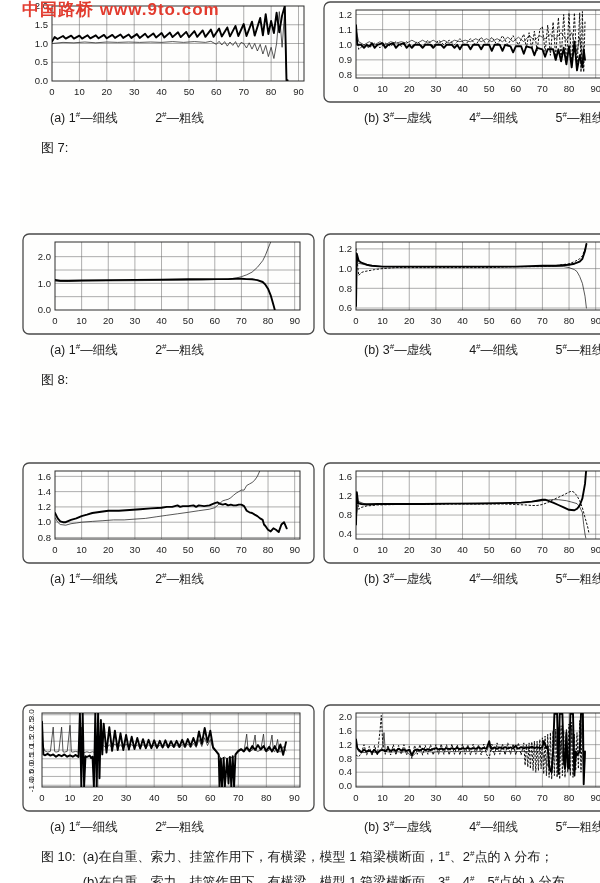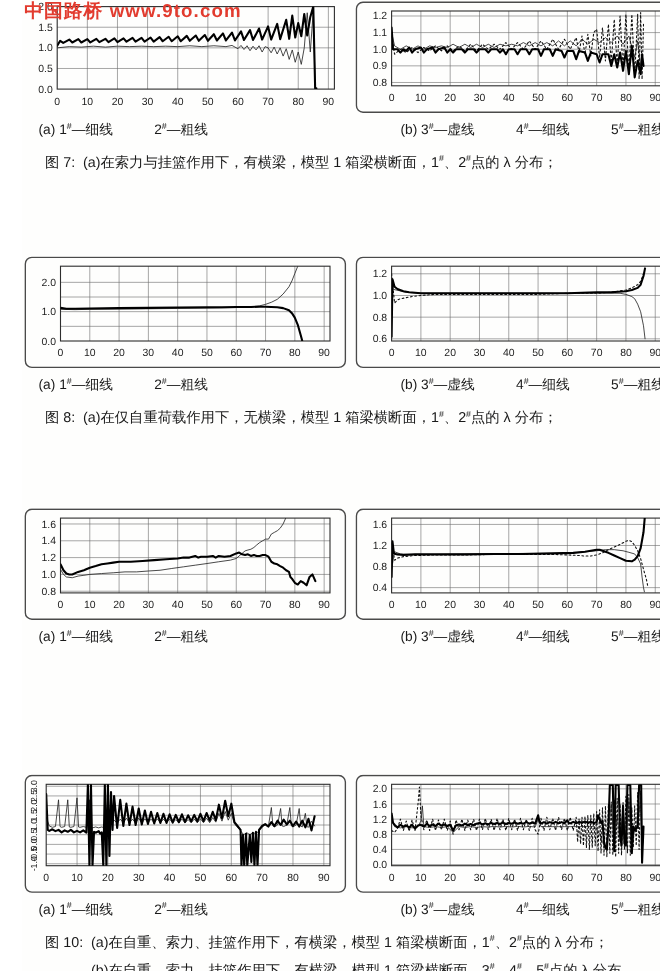--- a/index.html
+++ b/index.html
@@ -5,21 +5,21 @@
   html,body{margin:0;padding:0;background:#fff;}
   .page{position:relative;width:600px;height:883px;background:#fefefd;overflow:hidden;
         font-family:"Liberation Sans","DejaVu Sans",sans-serif;color:#1a1a1a;margin-left:20px;}
   .watermark{position:absolute;top:-2px;left:2px;font-size:17px;font-weight:bold;
              letter-spacing:1px;z-index:5;white-space:nowrap;}
   .figure{position:absolute;left:0;width:600px;}
   .charts{display:flex;gap:8px;padding:0 2px;}
   .chart{width:293px;height:102px;position:relative;}
   .chart.tall{height:108px;}
   .legend-row{position:relative;height:20px;margin-top:7px;font-size:12.5px;}
-  .legend-a{position:absolute;left:15px;top:0;white-space:nowrap;}
+  .legend-a{position:absolute;left:30px;top:0;white-space:nowrap;}
   .legend-b{position:absolute;left:344px;top:0;white-space:nowrap;}
   .caption{display:flex;gap:7px;padding-left:21px;margin-top:6px;font-size:13px;line-height:1.9;}
   .fig-label{white-space:nowrap;}
   .cap-lines div{white-space:nowrap;}
   sup{font-size:8px;vertical-align:super;line-height:0;}
   svg{display:block;}
 </style>
 </head>
 <body>
 
@@ -115,21 +115,20 @@
           </svg>
         </div>
     </div>
     <div class="legend-row">
       <span class="legend-a">(a) 1<sup>#</sup>—细线　　　2<sup>#</sup>—粗线</span>
       <span class="legend-b">(b) 3<sup>#</sup>—虚线　　　4<sup>#</sup>—细线　　　5<sup>#</sup>—粗线</span>
     </div>
     <div class="caption">
       <span class="fig-label">图 7:</span>
       <div class="cap-lines">
-        <div>(a)在索力与挂篮作用下，有横梁，模型 1 箱梁横断面，1<sup>#</sup>、2<sup>#</sup>点的 λ 分布；</div>
       </div>
     </div>
   </section>
 
   <section class="figure" style="top:233px">
     <div class="charts">
       <div class="chart">
           <svg viewBox="0 0 293 102" width="100%" height="100%">
             <rect x="1" y="1" width="291" height="100" rx="6" fill="none" stroke="#4a4a4a" stroke-width="1.3"></rect>
             <text x="33" y="91" text-anchor="middle" font-size="9.5" fill="#1c1c1c">0</text>
@@ -214,21 +213,20 @@
           </svg>
         </div>
     </div>
     <div class="legend-row">
       <span class="legend-a">(a) 1<sup>#</sup>—细线　　　2<sup>#</sup>—粗线</span>
       <span class="legend-b">(b) 3<sup>#</sup>—虚线　　　4<sup>#</sup>—细线　　　5<sup>#</sup>—粗线</span>
     </div>
     <div class="caption">
       <span class="fig-label">图 8:</span>
       <div class="cap-lines">
-        <div>(a)在仅自重荷载作用下，无横梁，模型 1 箱梁横断面，1<sup>#</sup>、2<sup>#</sup>点的 λ 分布；</div>
       </div>
     </div>
   </section>
 
   <section class="figure" style="top:462px">
     <div class="charts">
       <div class="chart">
           <svg viewBox="0 0 293 102" width="100%" height="100%">
             <rect x="1" y="1" width="291" height="100" rx="6" fill="none" stroke="#4a4a4a" stroke-width="1.3"></rect>
             <text x="33" y="91" text-anchor="middle" font-size="9.5" fill="#1c1c1c">0</text>

